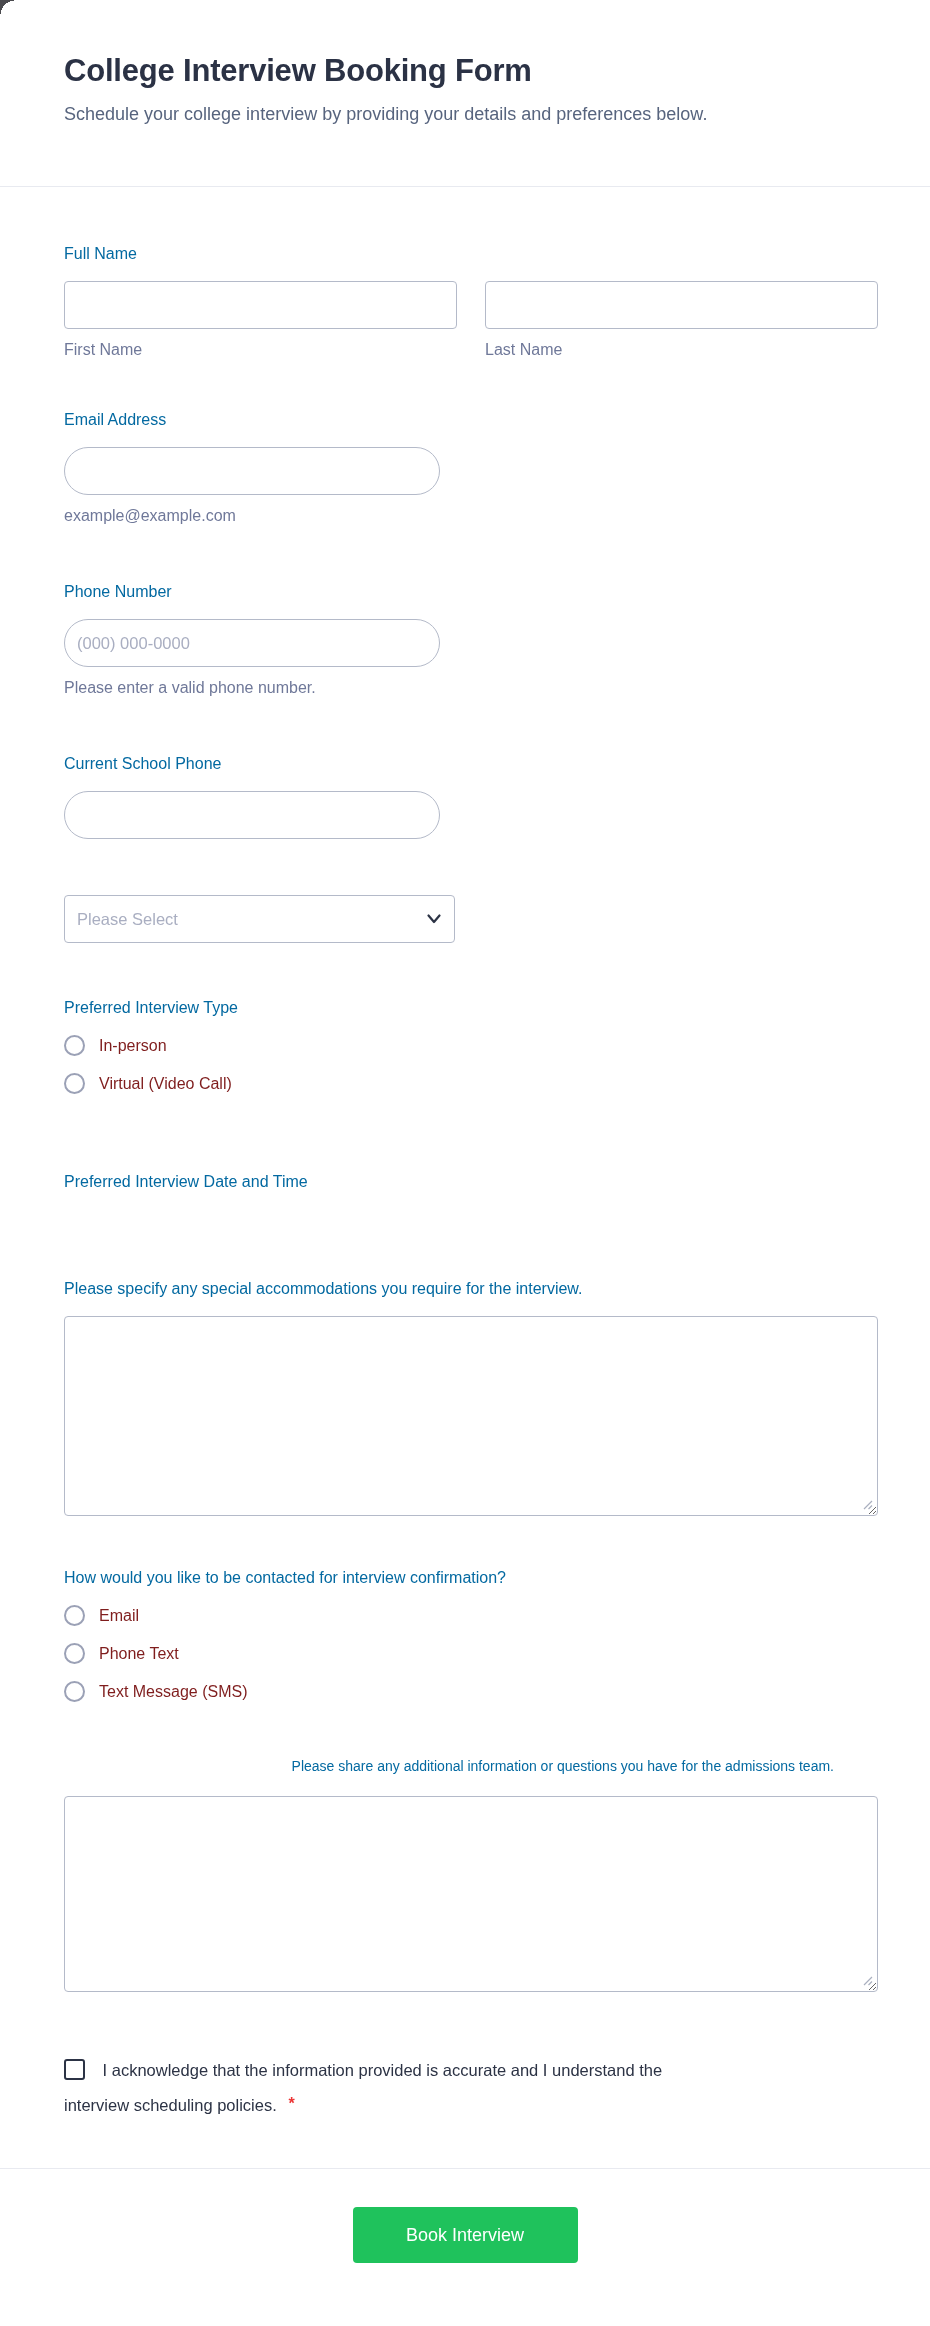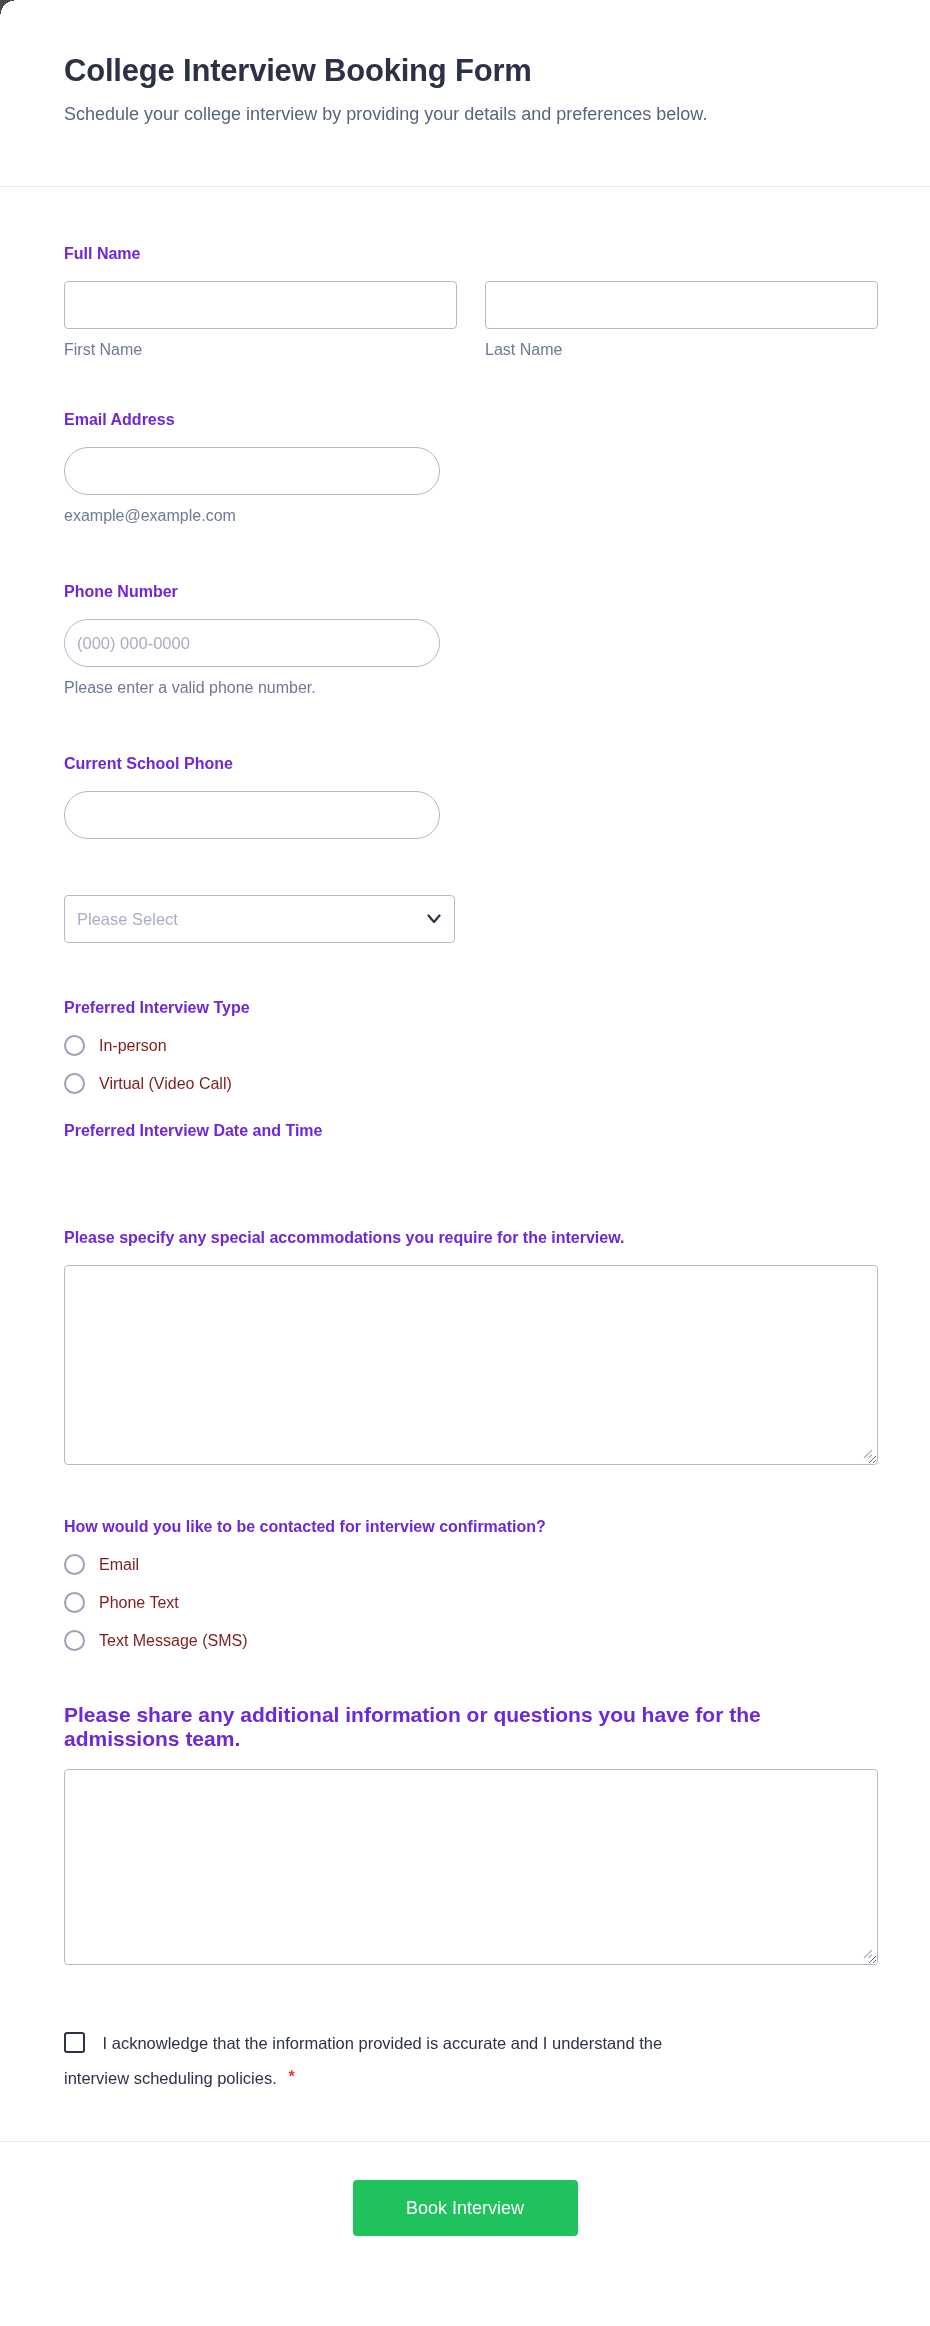--- a/index.html
+++ b/index.html
@@ -28,22 +28,22 @@
   }
   .divider {
     border: none; border-top: 1px solid #e8eaf0;
     margin: 60px 0 0 0; width: 100%;
   }
 
   .form-body { padding: 57px 52px 0 64px; }
 
   .field { margin-bottom: 0; }
   .q-label {
-    display: block; font-size: 16px; line-height: 19px; font-weight: 700;
-    color: #6d28d9; margin-bottom: 18px;
+    display: block; font-size: 16px; line-height: 19px; font-weight: 400;
+    color: #0369a1; margin-bottom: 18px;
   }
   .sub-label {
     display: block; font-size: 16px; line-height: 16px; color: #6f7899;
     margin-top: 13px;
   }
 
   .text-input, .area-input, .select-input {
     border: 1px solid #b4bac9; border-radius: 4px; background: #fff;
     font-family: "Liberation Sans", sans-serif; font-size: 16.5px; color: #2c3345;
     outline: none;
@@ -89,26 +89,26 @@
     pointer-events: none;
   }
 
   .spacer-datetime { height: 70px; }
 
   .m-name { margin-bottom: 52px; }
   .m-email { margin-bottom: 58px; }
   .m-phone { margin-bottom: 58px; }
   .m-school { margin-bottom: 56px; }
   .m-program { margin-bottom: 55px; }
-  .m-type { margin-bottom: 27px; }
+  .m-type { margin-bottom: 78px; }
   .m-accomm { margin-bottom: 52px; }
   .m-contact { margin-bottom: 52px; }
   .m-additional { margin-bottom: 62px; }
 
-  .label-additional { max-width: 770px; font-size: 21px; line-height: 24px; }
+  .label-additional { max-width: 770px; font-size: 14px; line-height: 24px; text-align: right; }
 
   .ack-row { max-width: 620px; font-size: 16.5px; line-height: 33px; color: #2c3345; }
   .checkbox-input {
     appearance: none; -webkit-appearance: none;
     width: 21px; height: 21px; border: 2px solid #2c3345; border-radius: 3px;
     background: #fff; cursor: pointer; vertical-align: -4px; margin-right: 13px;
   }
   .required-star { color: #ec3535; font-size: 16px; margin-left: 7px; vertical-align: 2px; font-weight: 700; }
 
   .footer-divider { margin-top: 46px; }

